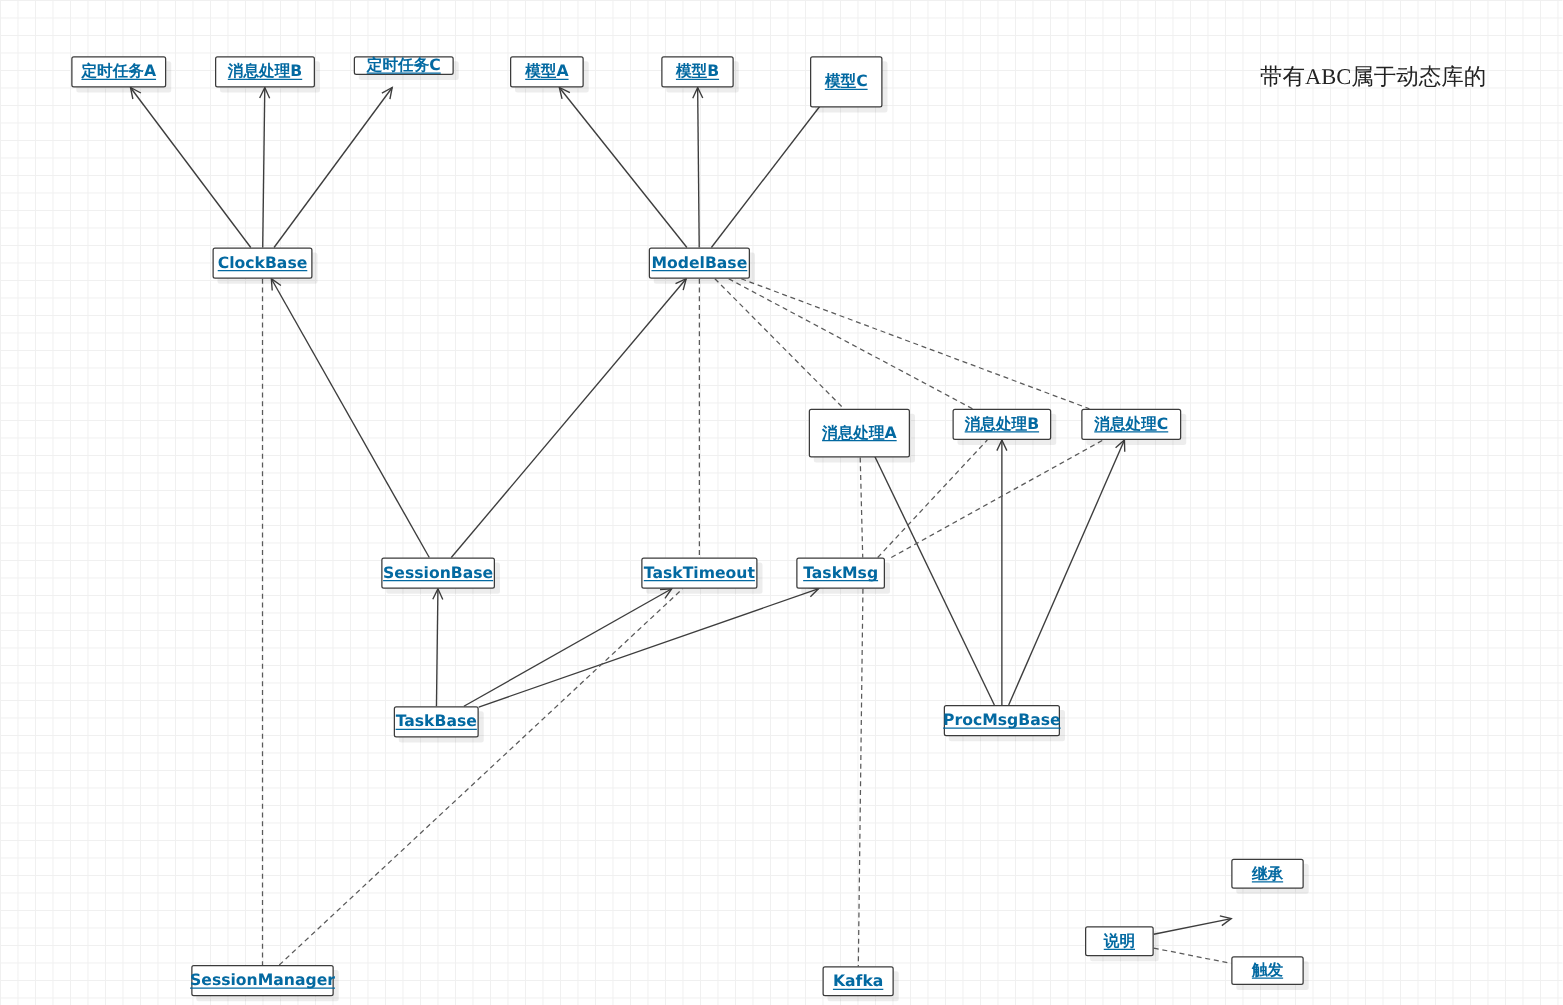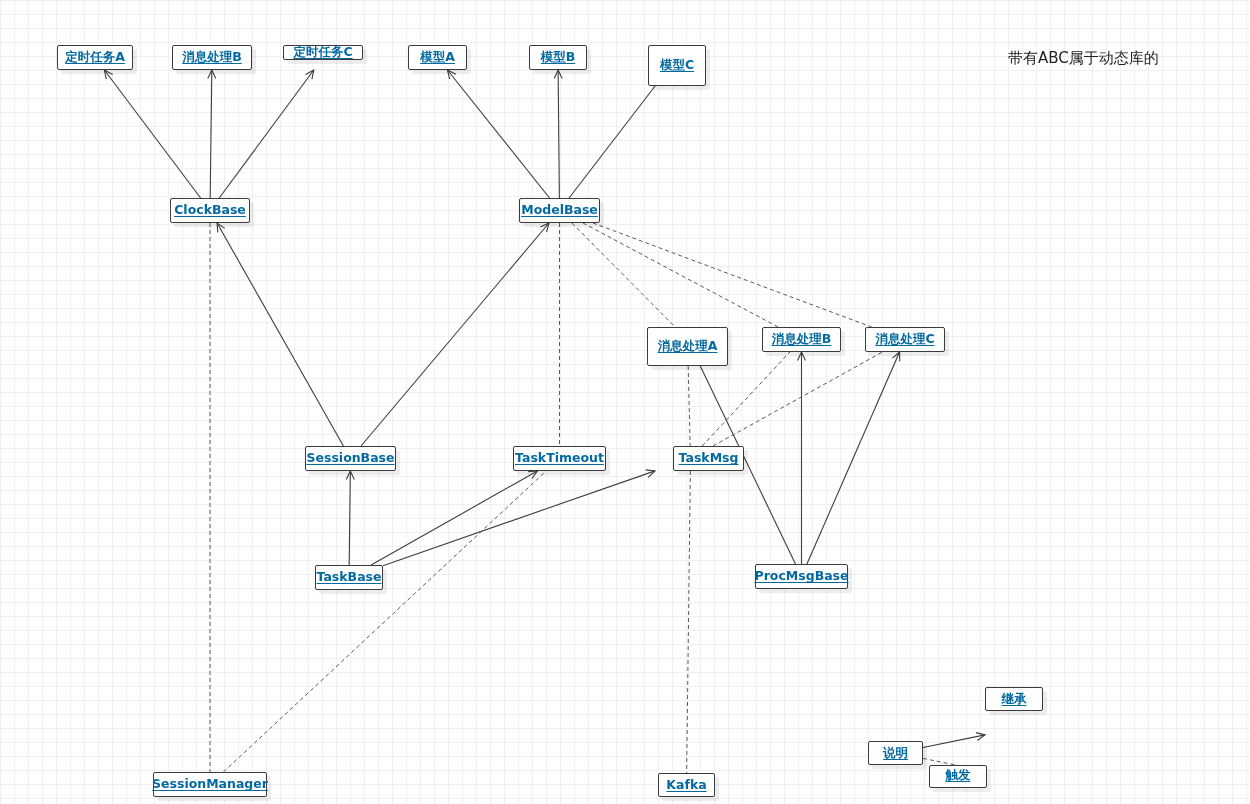--- a/index.html
+++ b/index.html
@@ -25,21 +25,21 @@
     box-shadow:4px 4px 0 rgba(0,0,0,0.07);
     display:flex;align-items:center;justify-content:center;
     cursor:default;
   }
   .node-label{
     font-size:12.5px;font-weight:bold;color:#0369a1;white-space:nowrap;
     text-decoration:underline;text-underline-offset:2px;line-height:1;
   }
   .annotation{
     position:absolute;left:1008px;top:49px;
-    font-size:15px;color:#222222;white-space:nowrap;
+    font-size:18px;color:#222222;white-space:nowrap;font-family:Liberation Serif, serif;
   }
 </style>
 </head>
 <body>
 
 <div id="canvas">
   <svg id="edges-layer" xmlns="http://www.w3.org/2000/svg" viewBox="0 0 1250 804">
     <defs>
       <marker id="arrow" markerWidth="14" markerHeight="12" refX="9.5" refY="5" orient="auto" markerUnits="userSpaceOnUse">
         <path d="M1,1 L9.5,5 L1,9" fill="none" stroke="#3d3d3d" stroke-width="1.1"></path>
@@ -106,37 +106,37 @@
     </div>
     <div class="node" style="left: 865px; top: 327px; width: 80px; height: 25px;">
       <span class="node-label">消息处理C</span>
     </div>
     <div class="node" style="left: 305px; top: 446px; width: 91px; height: 25px;">
       <span class="node-label">SessionBase</span>
     </div>
     <div class="node" style="left: 513px; top: 446px; width: 93px; height: 25px;">
       <span class="node-label">TaskTimeout</span>
     </div>
-    <div class="node" style="left: 673px; top: 446px; width: 71px; height: 25px; align-items: center;">
+    <div class="node" style="left: 637px; top: 446px; width: 71px; height: 25px; align-items: center;">
       <span class="node-label">TaskMsg</span>
     </div>
     <div class="node" style="left: 315px; top: 565px; width: 68px; height: 25px;">
       <span class="node-label">TaskBase</span>
     </div>
     <div class="node" style="left: 755px; top: 564px; width: 93px; height: 25px; justify-content: center;">
       <span class="node-label">ProcMsgBase</span>
     </div>
     <div class="node" style="left: 153px; top: 772px; width: 114px; height: 25px;">
       <span class="node-label">SessionManager</span>
     </div>
     <div class="node" style="left: 658px; top: 773px; width: 57px; height: 24px;">
       <span class="node-label">Kafka</span>
     </div>
     <div class="node" style="left: 868px; top: 741px; width: 55px; height: 24px;">
       <span class="node-label">说明</span>
     </div>
     <div class="node" style="left: 985px; top: 687px; width: 58px; height: 24px;">
       <span class="node-label">继承</span>
     </div>
-    <div class="node" style="left: 929px; top: 765px; width: 58px; height: 23px; font-family: Liberation Mono, monospace;">
+    <div class="node" style="left: 985px; top: 765px; width: 58px; height: 23px;">
       <span class="node-label">触发</span>
     </div>
   </div>
 
 </body></html>

